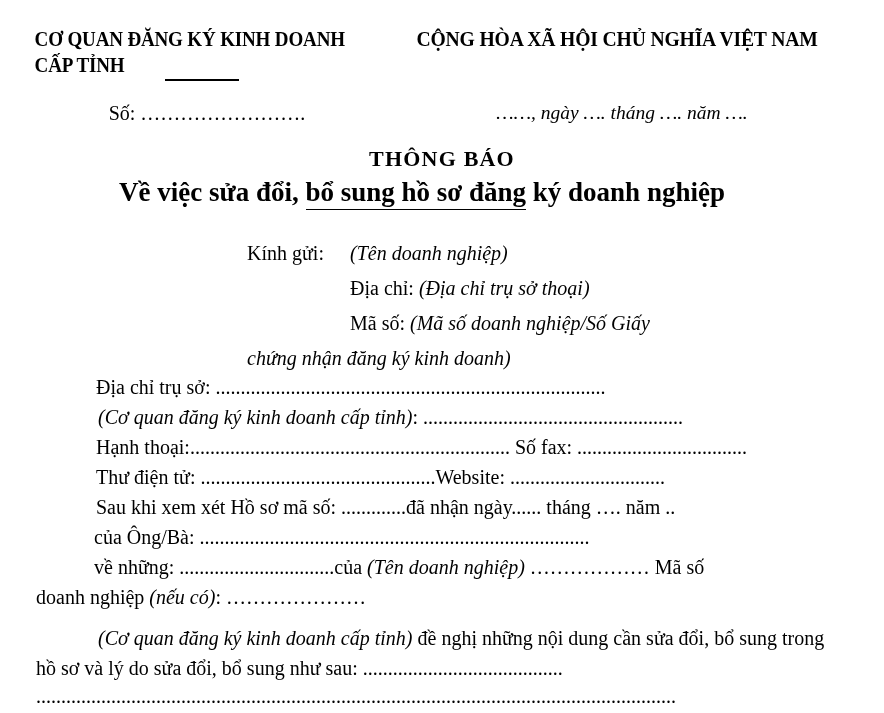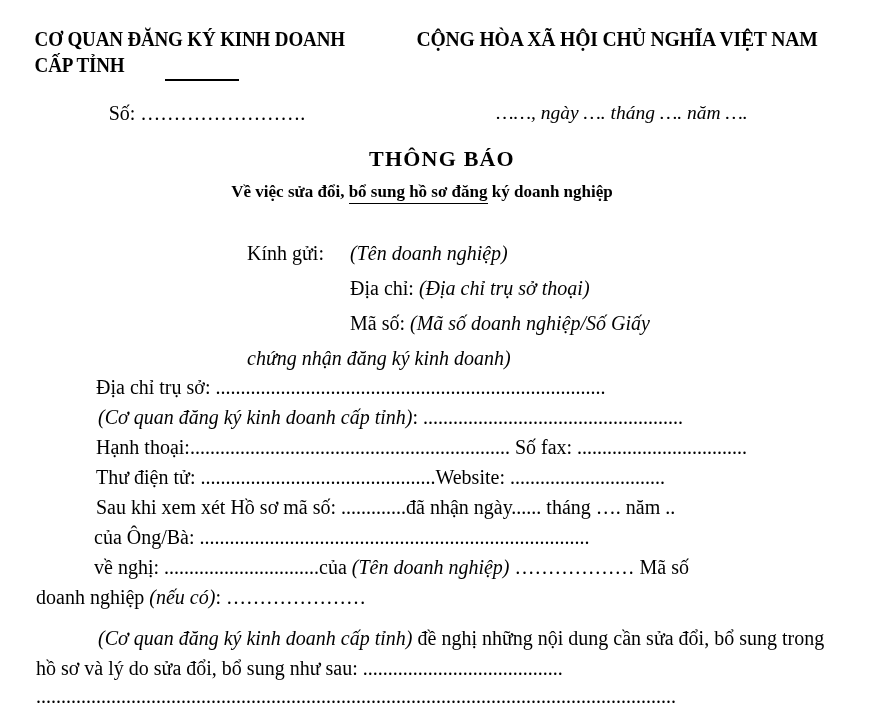--- a/index.html
+++ b/index.html
@@ -108,21 +108,21 @@
     letter-spacing: 1.2px;
     line-height: 28px;
   }
   .title-sub-wrap {
     position: absolute;
     top: 178px;
     left: 0;
     width: 844px;
     text-align: center;
     font-weight: bold;
-    font-size: 17px;
+    font-size: 27px;
     line-height: 28px;
     white-space: nowrap;
   }
   .title-sub-wrap .u {
     border-bottom: 1.6px solid #000;
     padding-bottom: 2px;
   }
 
   
   .addressee {
@@ -237,21 +237,21 @@
     <div class="fld indent"><span class="it">(Cơ quan đăng ký kinh doanh cấp tỉnh)</span><span>:  ....................................................</span></div>
 
     <div class="fld indent2"><span>Hạnh thoại:</span><span>................................................................</span><span> Số fax:  </span><span>..................................</span></div>
 
     <div class="fld indent2"><span>Thư điện tử:  </span><span>...............................................</span><span>Website:  </span><span>...............................</span></div>
 
     <div class="fld indent2"><span>Sau khi xem xét Hồ sơ mã số:  </span><span>.............</span><span>đã nhận ngày</span><span>...... tháng …. năm  ..</span></div>
 
     <div class="fld indent3"><span>của Ông/Bà:  </span><span>..............................................................................</span></div>
 
-    <div class="fld indent3"><span>về nghị:  </span><span>...............................</span><span>của </span><span class="it">(Tên doanh nghiệp)</span><span> ……………… Mã số</span></div>
+    <div class="fld indent3"><span>về những:  </span><span>...............................</span><span>của </span><span class="it">(Tên doanh nghiệp)</span><span> ……………… Mã số</span></div>
 
     <div class="fld"><span>doanh nghiệp </span><span class="it">(nếu có)</span><span>: …………………</span></div>
   </div>
 
   <div class="para">
     <span class="p-first"><span class="it">(Cơ quan đăng ký kinh doanh cấp tỉnh)</span><span> đề nghị những nội dung cần sửa đổi, bổ sung trong hồ sơ và lý do sửa đổi, bổ sung như sau: ........................................</span></span>
   </div>
 
   <div class="tail-dots">................................................................................................................................</div>
 

